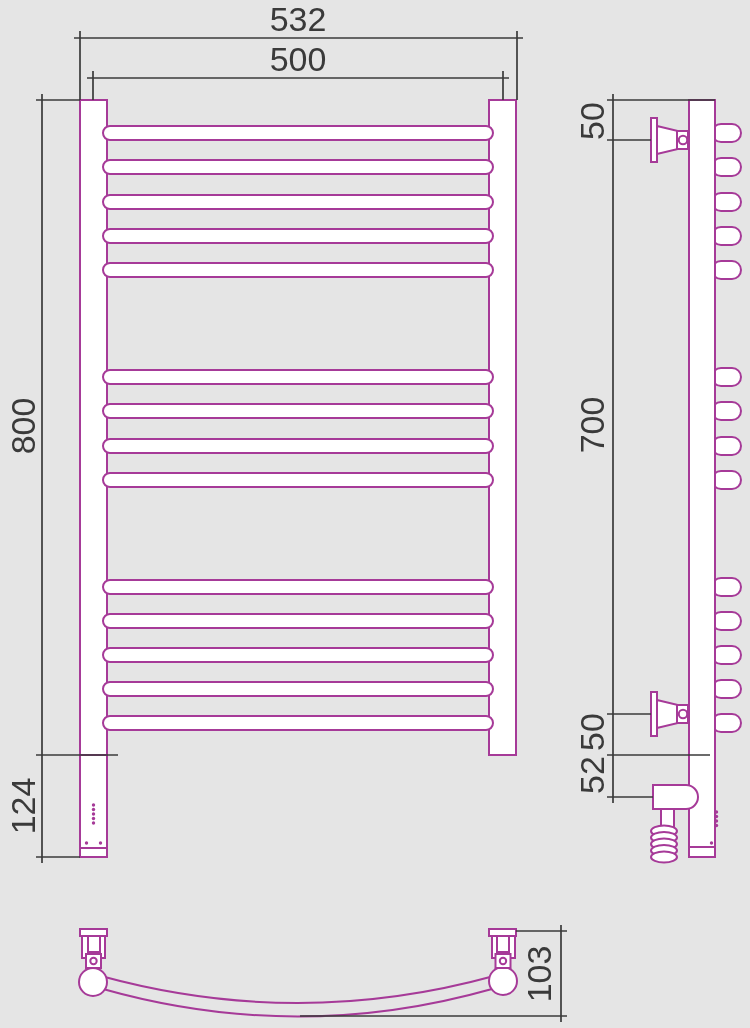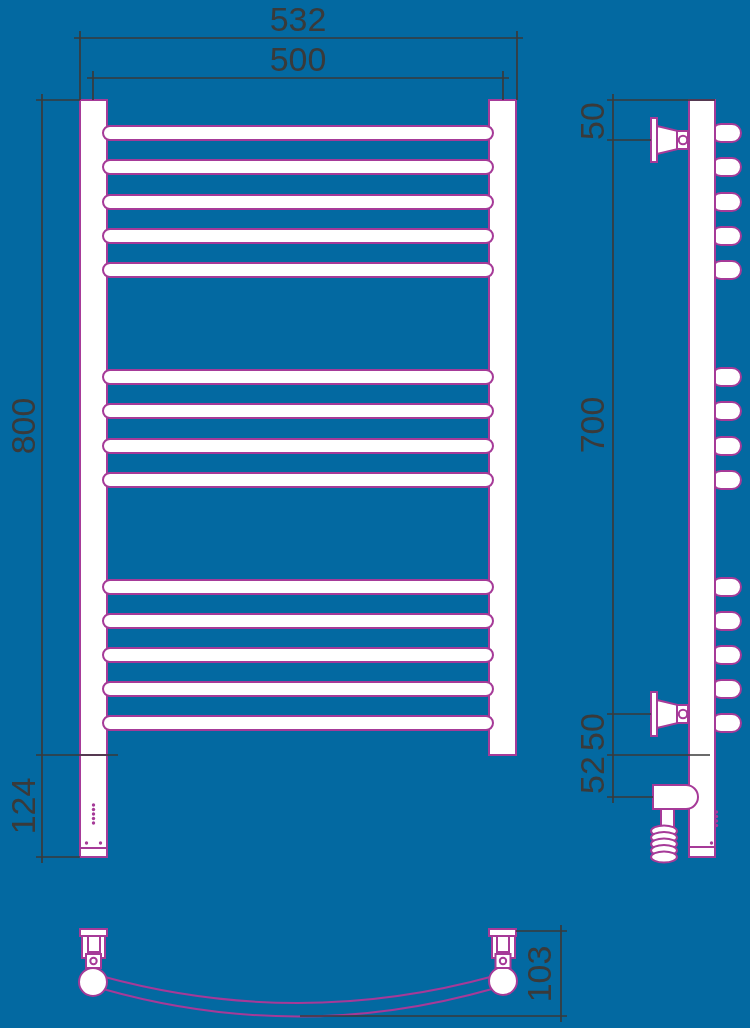--- a/index.html
+++ b/index.html
@@ -1,19 +1,19 @@
 <!DOCTYPE html>
 <html><head>
 <meta charset="utf-8">
 <style>
   html,body { margin:0; padding:0; background:#ffffff; }
   .canvas {
     position:relative;
     width:750px; height:1028px;
-    background:#0369a1;
+    background:#e5e5e5;
     font-family:"Liberation Sans", sans-serif;
     overflow:hidden;
   }
   svg { display:block; width:750px; height:1028px; }
   .dim { font-family:"Liberation Sans", sans-serif; font-size:34px; fill:#3a3a3a; }
   .mg  { stroke:#a63a98; stroke-width:2; fill:none; }
   .mgf { stroke:#a63a98; stroke-width:2; fill:#ffffff; }
   .dot { fill:#a63a98; stroke:none; }
   .bk  { stroke:#3a3a3a; stroke-width:1.7; fill:none; }
 </style>

